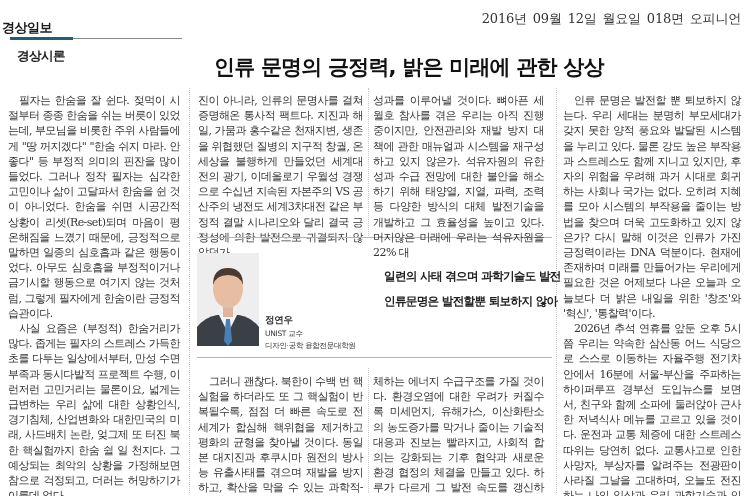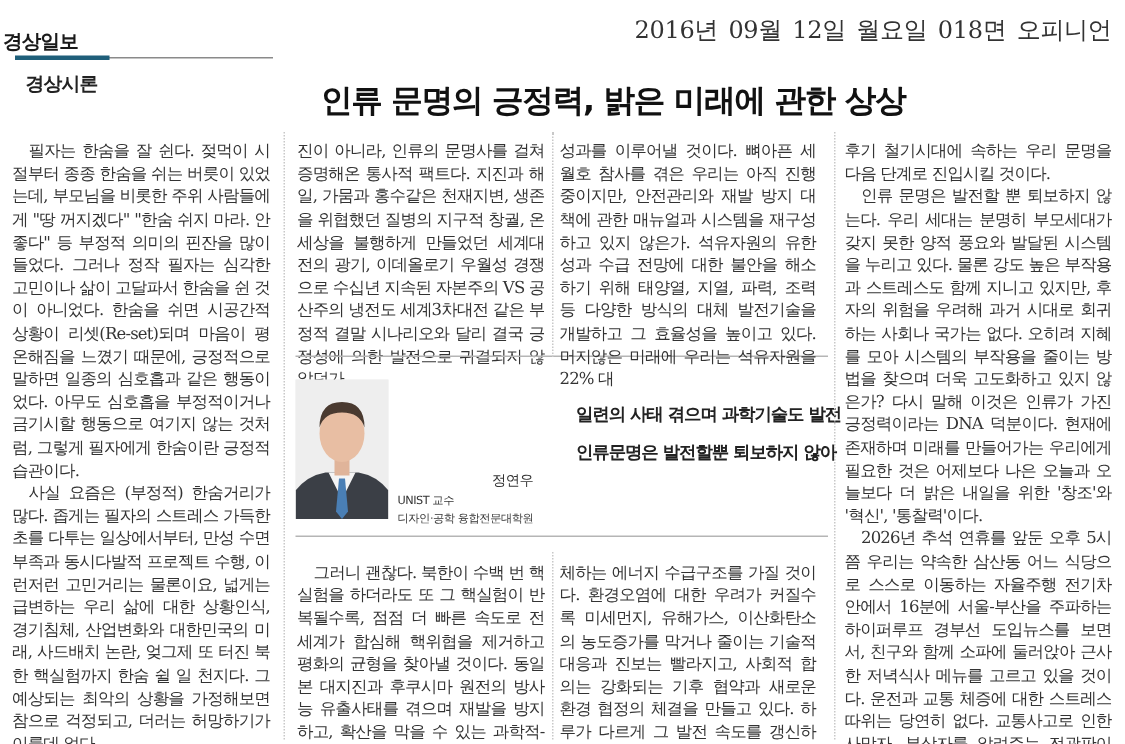--- a/index.html
+++ b/index.html
@@ -8,21 +8,21 @@
     font-family: "DejaVu Serif", "Liberation Serif", serif; color: #2a2a2a;
   }
   .masthead {
     position: absolute; left: 2px; top: 19px;
     font-family: "DejaVu Sans", "Liberation Sans", sans-serif;
     font-weight: bold; font-size: 13px; color: #1a1a1a; letter-spacing: -0.5px;
   }
   .dateline {
     position: absolute; right: 9px; top: 10px;
     font-family: "DejaVu Serif", "Liberation Serif", serif;
-    font-size: 16px; color: #333; letter-spacing: -0.2px; word-spacing: 2px;
+    font-size: 13px; color: #333; letter-spacing: -0.2px; word-spacing: 2px;
   }
   .section-rule {
     position: absolute; left: 10px; top: 38px; width: 172px; height: 1px; background: #8a8a8a;
   }
   .section-rule-accent {
     position: absolute; left: 10px; top: 37px; width: 63px; height: 3px; background: #1f5f7a;
   }
   .section-name {
     position: absolute; left: 17px; top: 48px;
     font-family: "DejaVu Sans", "Liberation Sans", sans-serif;
@@ -52,21 +52,21 @@
   }
   .hrule { position: absolute; height: 1px; background: #b5b5b5; }
   .author-photo {
     position: absolute; left: 197px; top: 253px; width: 62px; height: 93px;
     background: #ececec; overflow: hidden;
   }
   .author-info {
     position: absolute; left: 265px; top: 314px;
     font-family: "DejaVu Sans", "Liberation Sans", sans-serif; color: #333;
   }
-  .author-name { font-size: 9.5px; font-weight: normal; letter-spacing: -0.3px; text-align: right; }
+  .author-name { font-size: 9.5px; font-weight: bold; letter-spacing: -0.3px; }
   .author-title, .author-dept { font-size: 7.5px; letter-spacing: -0.3px; margin-top: 2px; }
   .pullquote {
     position: absolute; left: 384px; top: 264px; width: 170px;
     font-family: "DejaVu Sans", "Liberation Sans", sans-serif;
     font-weight: bold; font-size: 11.6px; color: #222;
     letter-spacing: -0.7px; line-height: 25px; white-space: nowrap;
   }
   .pullquote div { height: 25px; }
 </style>
 </head>
@@ -124,16 +124,15 @@
 
 <div class="col col3a">
   <p class="noindent">성과를 이루어낼 것이다. 뼈아픈 세월호 참사를 겪은 우리는 아직 진행 중이지만, 안전관리와 재발 방지 대책에 관한 매뉴얼과 시스템을 재구성하고 있지 않은가. 석유자원의 유한성과 수급 전망에 대한 불안을 해소하기 위해 태양열, 지열, 파력, 조력 등 다양한 방식의 대체 발전기술을 개발하고 그 효율성을 높이고 있다. 머지않은 미래에 우리는 석유자원을 22% 대</p>
 </div>
 <div class="col col3b">
   <p class="noindent">체하는 에너지 수급구조를 가질 것이다. 환경오염에 대한 우려가 커질수록 미세먼지, 유해가스, 이산화탄소의 농도증가를 막거나 줄이는 기술적 대응과 진보는 빨라지고, 사회적 합의는 강화되는 기후 협약과 새로운 환경 협정의 체결을 만들고 있다. 하루가 다르게 그 발전 속도를 갱신하는 신소재 개발과 상용화는 머지않아</p>
 </div>
 <div class="col-divider" style="left:556px;"></div>
 
 <div class="col col4">
-  <p class="noindent">후기 철기시대에 속하는 우리 문명을 다음 단계로 진입시킬 것이다.</p>
   <p>인류 문명은 발전할 뿐 퇴보하지 않는다. 우리 세대는 분명히 부모세대가 갖지 못한 양적 풍요와 발달된 시스템을 누리고 있다. 물론 강도 높은 부작용과 스트레스도 함께 지니고 있지만, 후자의 위험을 우려해 과거 시대로 회귀하는 사회나 국가는 없다. 오히려 지혜를 모아 시스템의 부작용을 줄이는 방법을 찾으며 더욱 고도화하고 있지 않은가? 다시 말해 이것은 인류가 가진 긍정력이라는 DNA 덕분이다. 현재에 존재하며 미래를 만들어가는 우리에게 필요한 것은 어제보다 나은 오늘과 오늘보다 더 밝은 내일을 위한 '창조'와 '혁신', '통찰력'이다.</p>
   <p>2026년 추석 연휴를 앞둔 오후 5시쯤 우리는 약속한 삼산동 어느 식당으로 스스로 이동하는 자율주행 전기차 안에서 16분에 서울-부산을 주파하는 하이퍼루프 경부선 도입뉴스를 보면서, 친구와 함께 소파에 둘러앉아 근사한 저녁식사 메뉴를 고르고 있을 것이다. 운전과 교통 체증에 대한 스트레스 따위는 당연히 없다. 교통사고로 인한 사망자, 부상자를 알려주는 전광판이 사라질 그날을 고대하며, 오늘도 전진하는 나의 일상과 우리 과학기술과 인류문명에게 찬사를! 해피 추석!</p>
 </div>
 
 </body></html>

